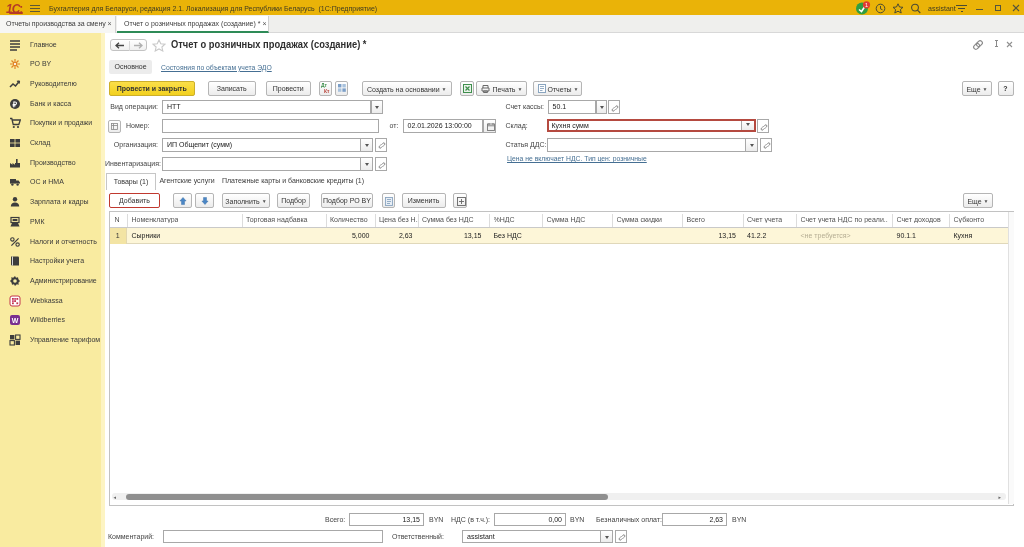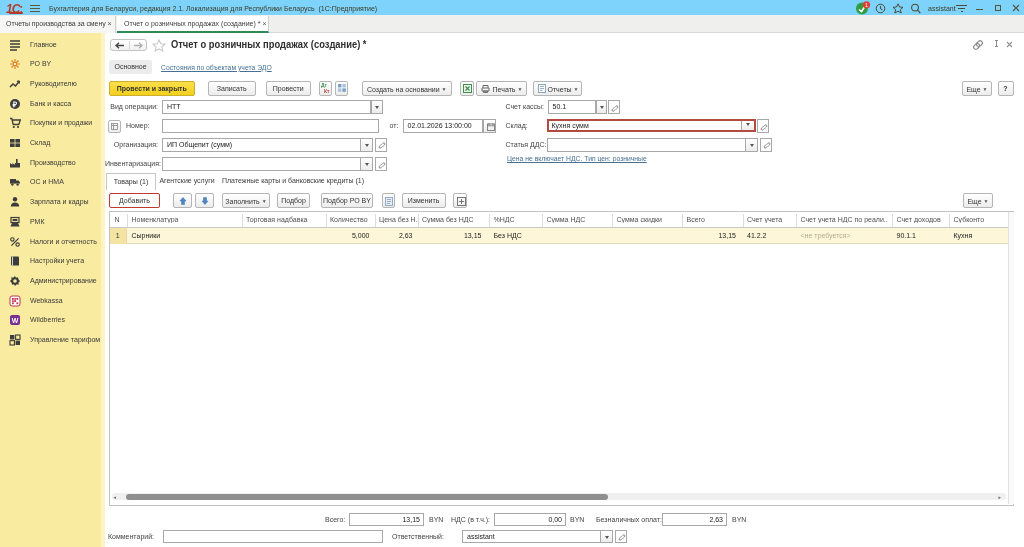--- a/index.html
+++ b/index.html
@@ -1,19 +1,19 @@
 <!DOCTYPE html>
 <html><head><meta charset="utf-8">
 <style>
 *{box-sizing:border-box;margin:0;padding:0}
 html,body{width:1024px;height:547px;font-family:"Liberation Sans",sans-serif;font-size:7px;color:#333;background:#fff;overflow:hidden}
 .a{position:absolute}
 #page{position:relative;width:1024px;height:547px}
 
-#topbar{left:0;top:0;width:1024px;height:20px;background:#7dd3fc}
+#topbar{left:0;top:0;width:1024px;height:20px;background:#eab308}
 #tabbar{left:0;top:15px;width:1024px;height:18px;background:#efefed;border-bottom:1px solid #d8d8d8}
 .tab{position:absolute;top:1px;height:17px;line-height:16px;font-size:7px;color:#3c3c3c}
 #sidebar{left:0;top:33px;width:105px;height:514px;background:#f9eba0;border-right:4px solid #fdf4c3}
 #main{left:105px;top:33px;width:919px;height:514px;background:#fff}
 .mi{position:absolute;left:0;width:105px;height:20px}
 .mi .ic{position:absolute;left:9px;top:4px;width:12px;height:12px}
 .mi .tx{position:absolute;left:30px;top:6px;font-size:7px;color:#3a3a3a;white-space:nowrap}
 
 .btn{position:absolute;border:1px solid #b5b5b5;border-radius:2px;background:linear-gradient(#fff,#ececec);font-size:7px;color:#333;text-align:center}
 .fld{position:absolute;border:1px solid #a8a8a8;background:#fff;font-size:7px;color:#222;white-space:nowrap;overflow:hidden}

